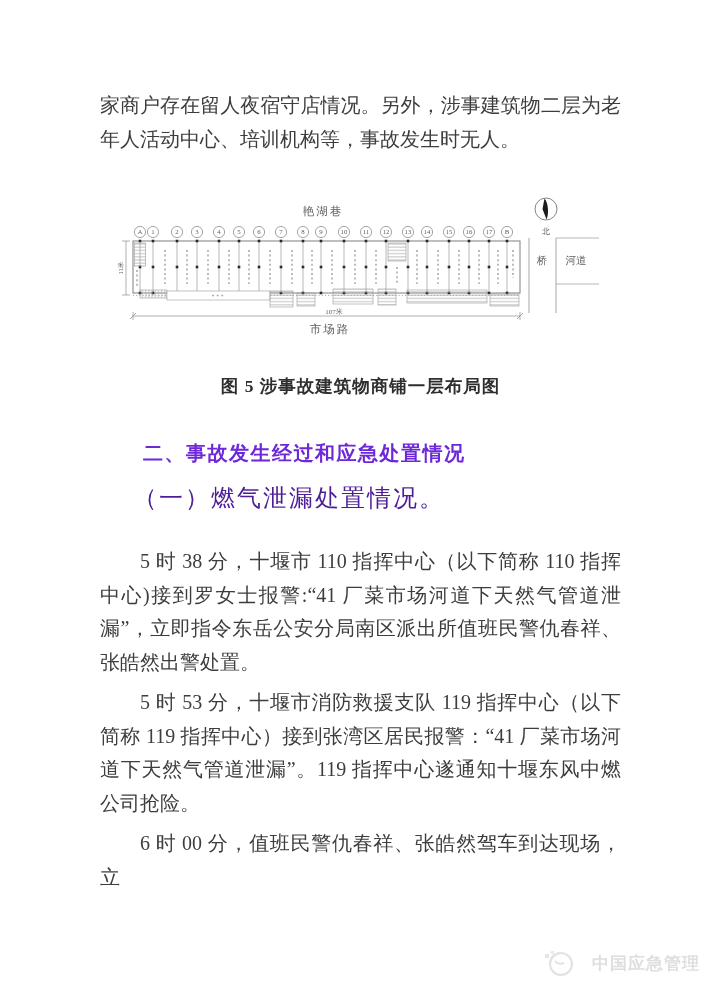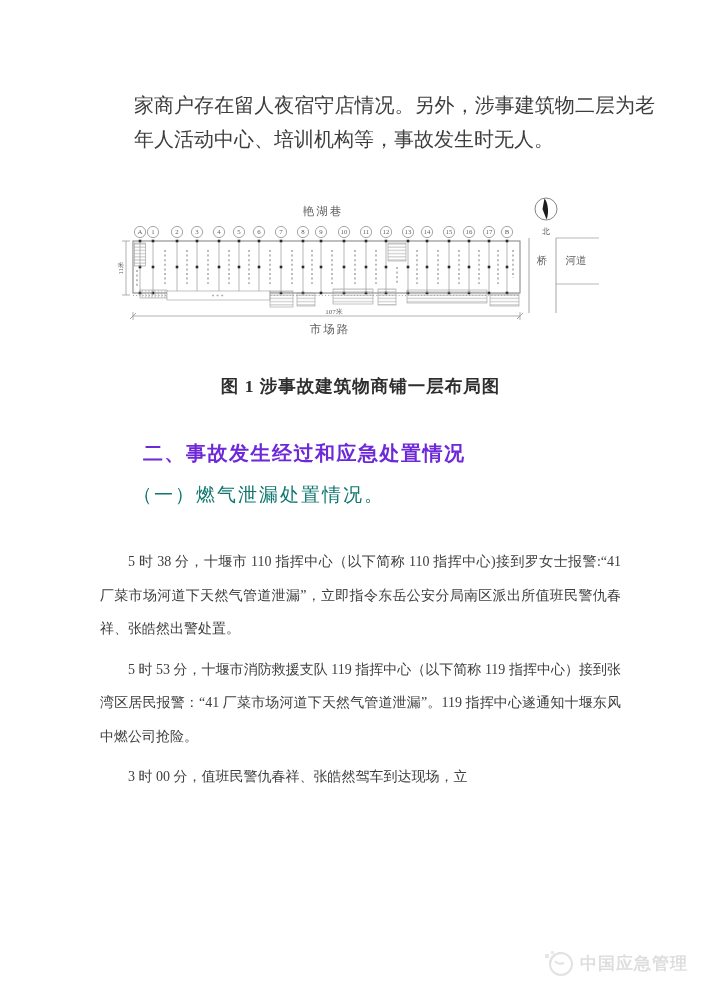--- a/index.html
+++ b/index.html
@@ -2,47 +2,47 @@
 <html><head>
 <meta charset="utf-8">
 <style>
   html,body { margin:0; padding:0; background:#ffffff; }
   .page {
     position:relative; width:707px; height:1000px; background:#ffffff;
     font-family:"Liberation Serif","DejaVu Serif",serif; color:#3b3b3b; overflow:hidden;
   }
   .intro-para {
     position:absolute; left:100px; top:88px; width:521px;
-    font-size:20px; line-height:34px; text-align:justify; color:#3d3d3d;margin-left:34px;
+    font-size:20px; line-height:34px; text-align:justify; color:#3d3d3d;
   }
   .figure-wrap { position:absolute; left:112px; top:188px; width:490px; height:150px; }
   .figure-caption {
     position:absolute; left:100px; top:374px; width:521px; text-align:center;
     font-weight:bold; font-size:17.5px; color:#2e2e2e; letter-spacing:1px;
   }
   .sec-heading {
     position:absolute; left:143px; top:440px;
     font-family:"Liberation Sans","DejaVu Sans",sans-serif; font-weight:600;
     font-size:20px; color:#6d28d9; letter-spacing:1.5px;
   }
   .sub-heading {
     position:absolute; left:133px; top:482px;
-    font-size:19px; color:#0f766e; letter-spacing:2px;font-family:Liberation Mono, monospace;
+    font-size:24px; color:#4c1d95; letter-spacing:2px;font-family:Liberation Mono, monospace;
   }
   .num-heading {
     position:absolute; left:143px; top:521px;
     font-size:19.5px; color:#3a3a3a; letter-spacing:1px;
   }
   .body-text { position:absolute; left:100px; top:545px; width:521px; }
   .body-text p {
-    margin:0 0 7px 0; text-indent:2em; font-size:14px; line-height:33.5px;
+    margin:0 0 7px 0; text-indent:2em; font-size:20px; line-height:33.5px;
     text-align:justify; color:#3d3d3d;
   }
   .watermark {
-    position:absolute; left:541px; top:948px; display:flex; align-items:center; gap:3px;
+    position:absolute; left:541px; top:948px; display:flex; align-items:center; gap:15px;
     color:#dedede; font-family:"Liberation Sans","DejaVu Sans",sans-serif;
     font-size:17px; font-weight:bold; letter-spacing:1px; user-select:none;
   }
   svg text {
     font-family:"Liberation Serif","DejaVu Serif",serif; fill:#606060;
   }
 </style>
 </head>
 <body>
 
@@ -265,29 +265,29 @@
         <line x1="417" y1="50" x2="417" y2="125" stroke="#8f8f8f" stroke-width="0.8"></line>
         <line x1="444" y1="50" x2="444" y2="125" stroke="#8f8f8f" stroke-width="0.8"></line>
         <line x1="444" y1="50" x2="487" y2="50" stroke="#9a9a9a" stroke-width="0.7"></line>
         <line x1="444" y1="96" x2="487" y2="96" stroke="#9a9a9a" stroke-width="0.7"></line>
         <text x="430" y="76" font-size="10.5" text-anchor="middle">桥</text>
         <text x="464" y="76" font-size="10.5" text-anchor="middle">河道</text>
       </g>
     </svg>
   </div>
 
-  <div class="figure-caption">图 1  涉事故建筑物商铺一层布局图</div>
+  <div class="figure-caption">图 5  涉事故建筑物商铺一层布局图</div>
 
   <div class="sec-heading">二、事故发生经过和应急处置情况</div>
   <div class="sub-heading">（一）燃气泄漏处置情况。</div>
 
   <div class="body-text">
     <p>5 时 38 分，十堰市 110 指挥中心（以下简称 110 指挥中心)接到罗女士报警:“41 厂菜市场河道下天然气管道泄漏”，立即指令东岳公安分局南区派出所值班民警仇春祥、张皓然出警处置。</p>
     <p>5 时 53 分，十堰市消防救援支队 119 指挥中心（以下简称 119 指挥中心）接到张湾区居民报警：“41 厂菜市场河道下天然气管道泄漏”。119 指挥中心遂通知十堰东风中燃公司抢险。</p>
-    <p>3 时 00 分，值班民警仇春祥、张皓然驾车到达现场，立</p>
+    <p>6 时 00 分，值班民警仇春祥、张皓然驾车到达现场，立</p>
   </div>
 
   <div class="watermark">
     <svg width="36" height="30" viewBox="0 0 36 30">
       <circle cx="20" cy="16" r="11" fill="none" stroke="#e2e2e2" stroke-width="2"></circle>
       <path d="M9,16 C9,10 14,5 20,5" fill="none" stroke="#e2e2e2" stroke-width="2"></path>
       <path d="M14,13 q3,4 9,2" fill="none" stroke="#e2e2e2" stroke-width="2"></path>
       <rect x="4" y="6" width="4" height="4" fill="#e6e6e6"></rect>
       <rect x="10" y="3" width="3" height="3" fill="#e9e9e9"></rect>
     </svg>

